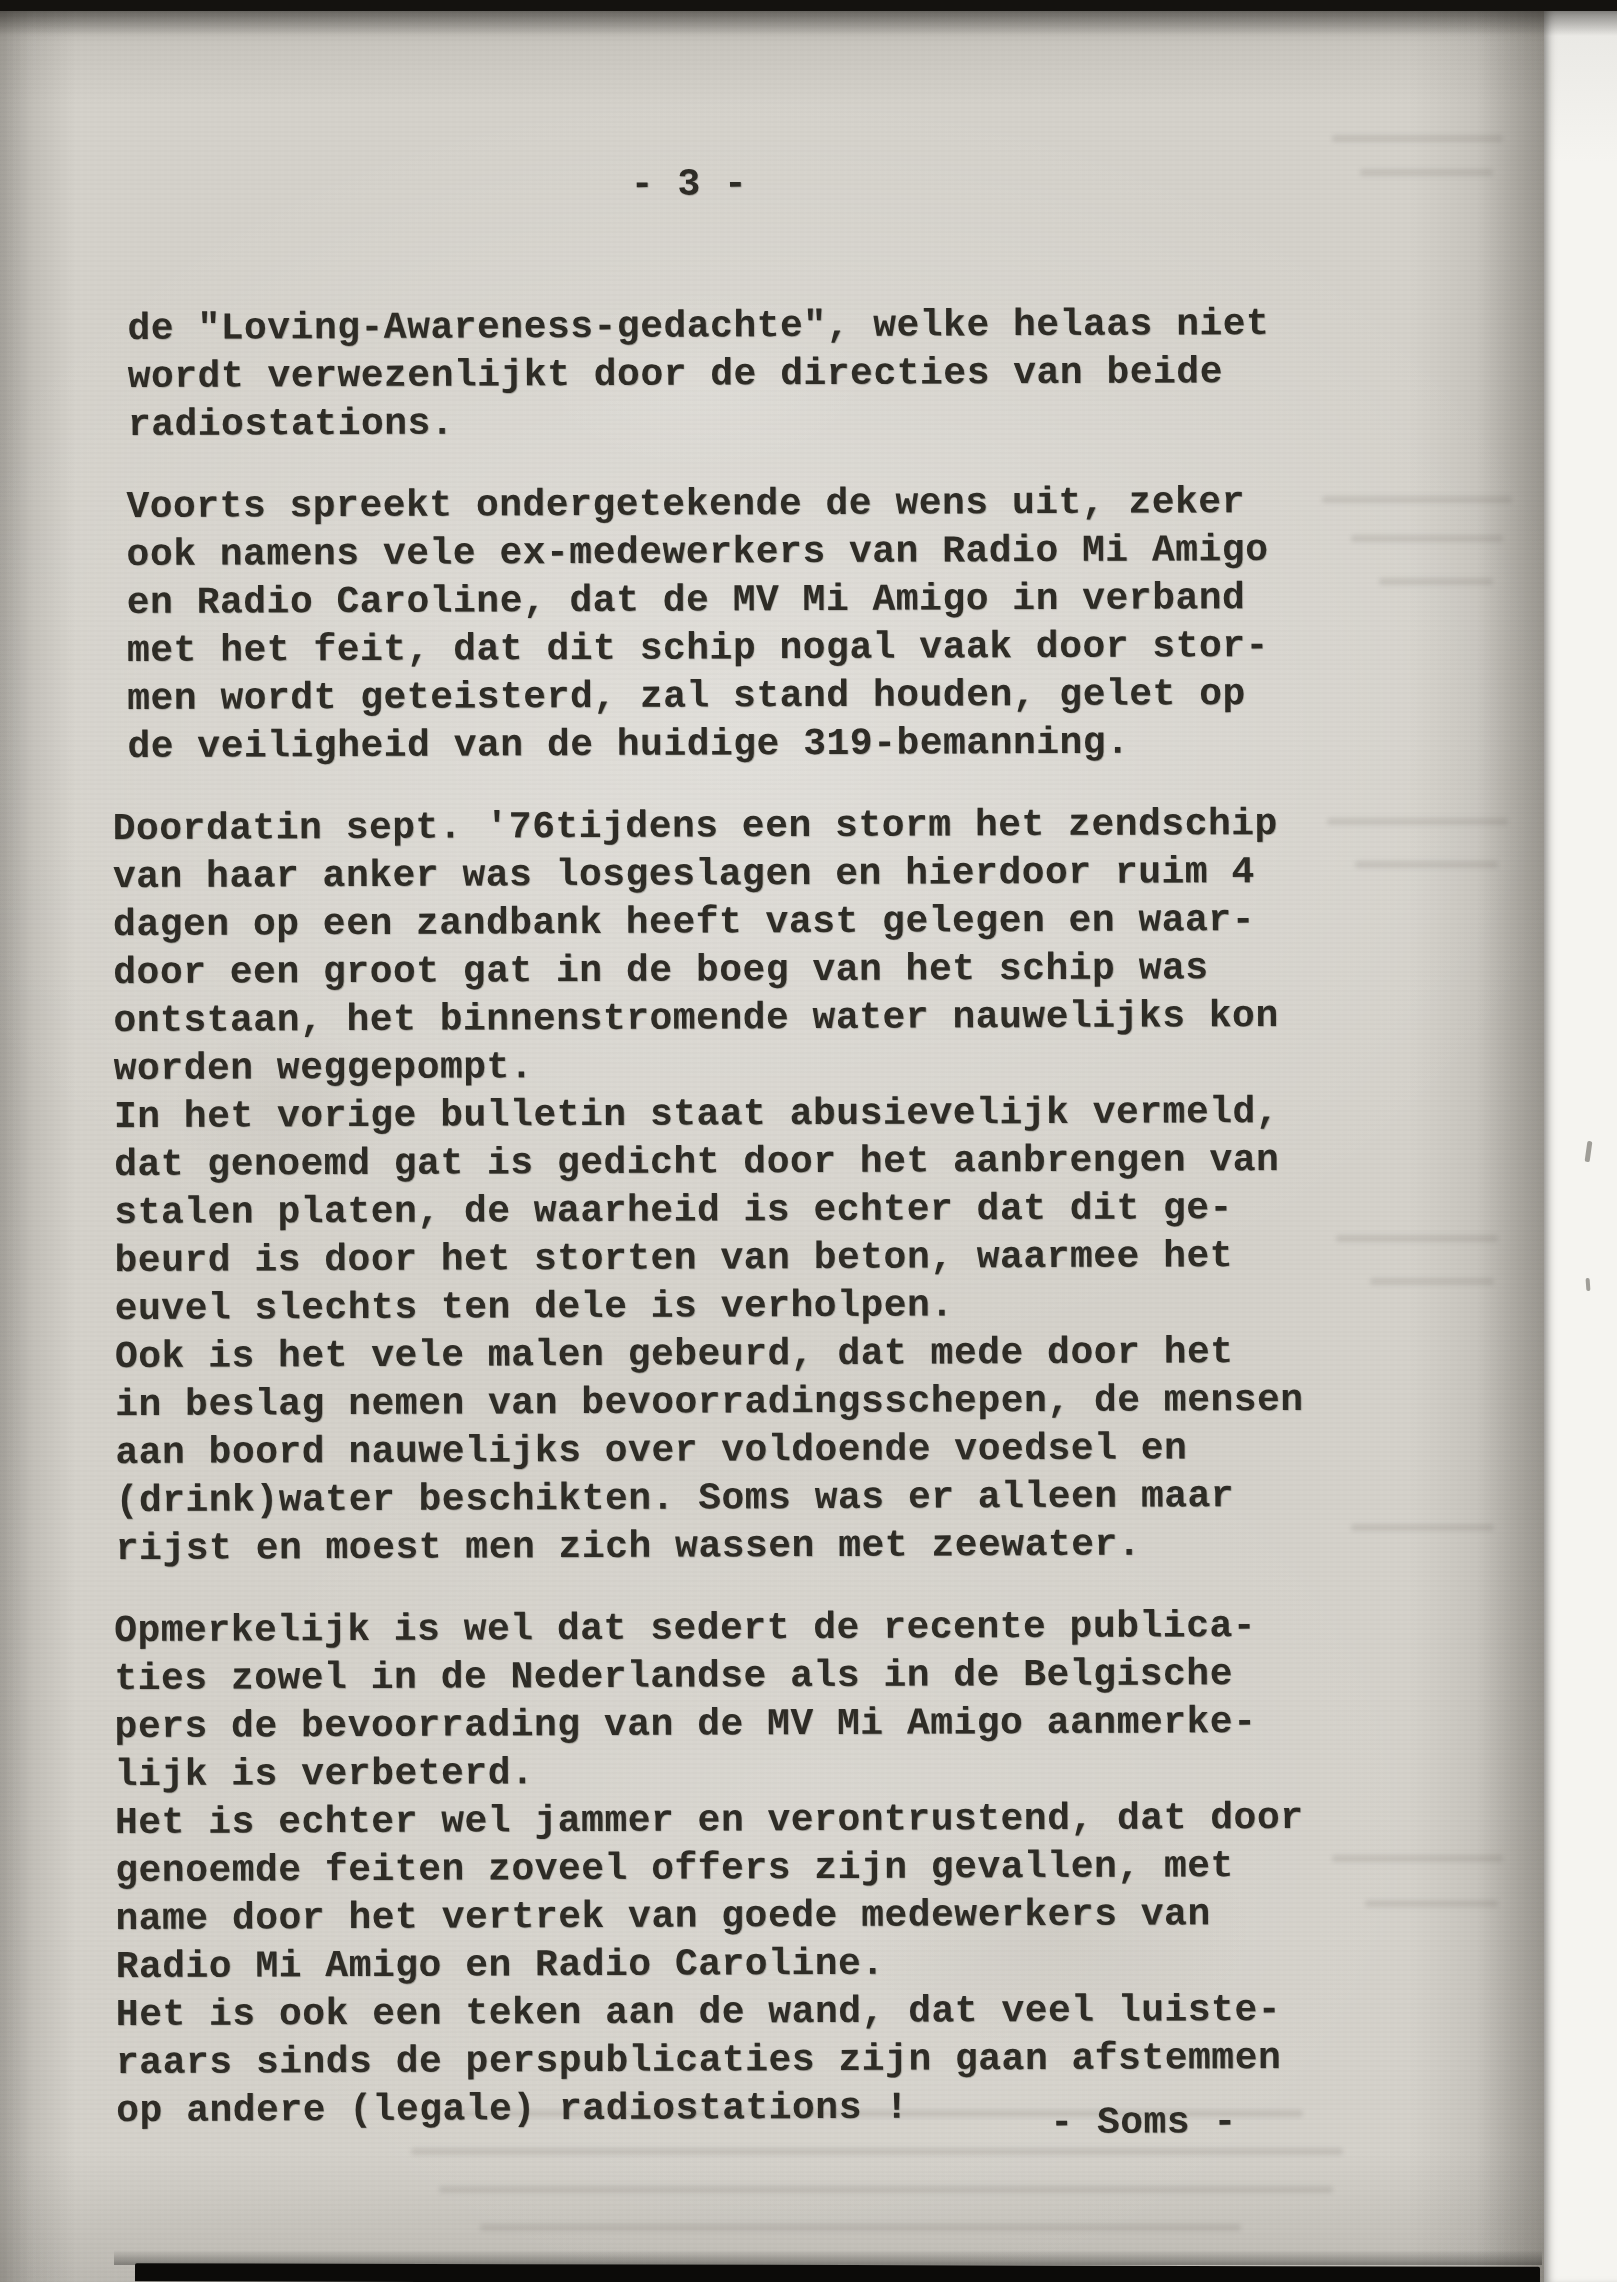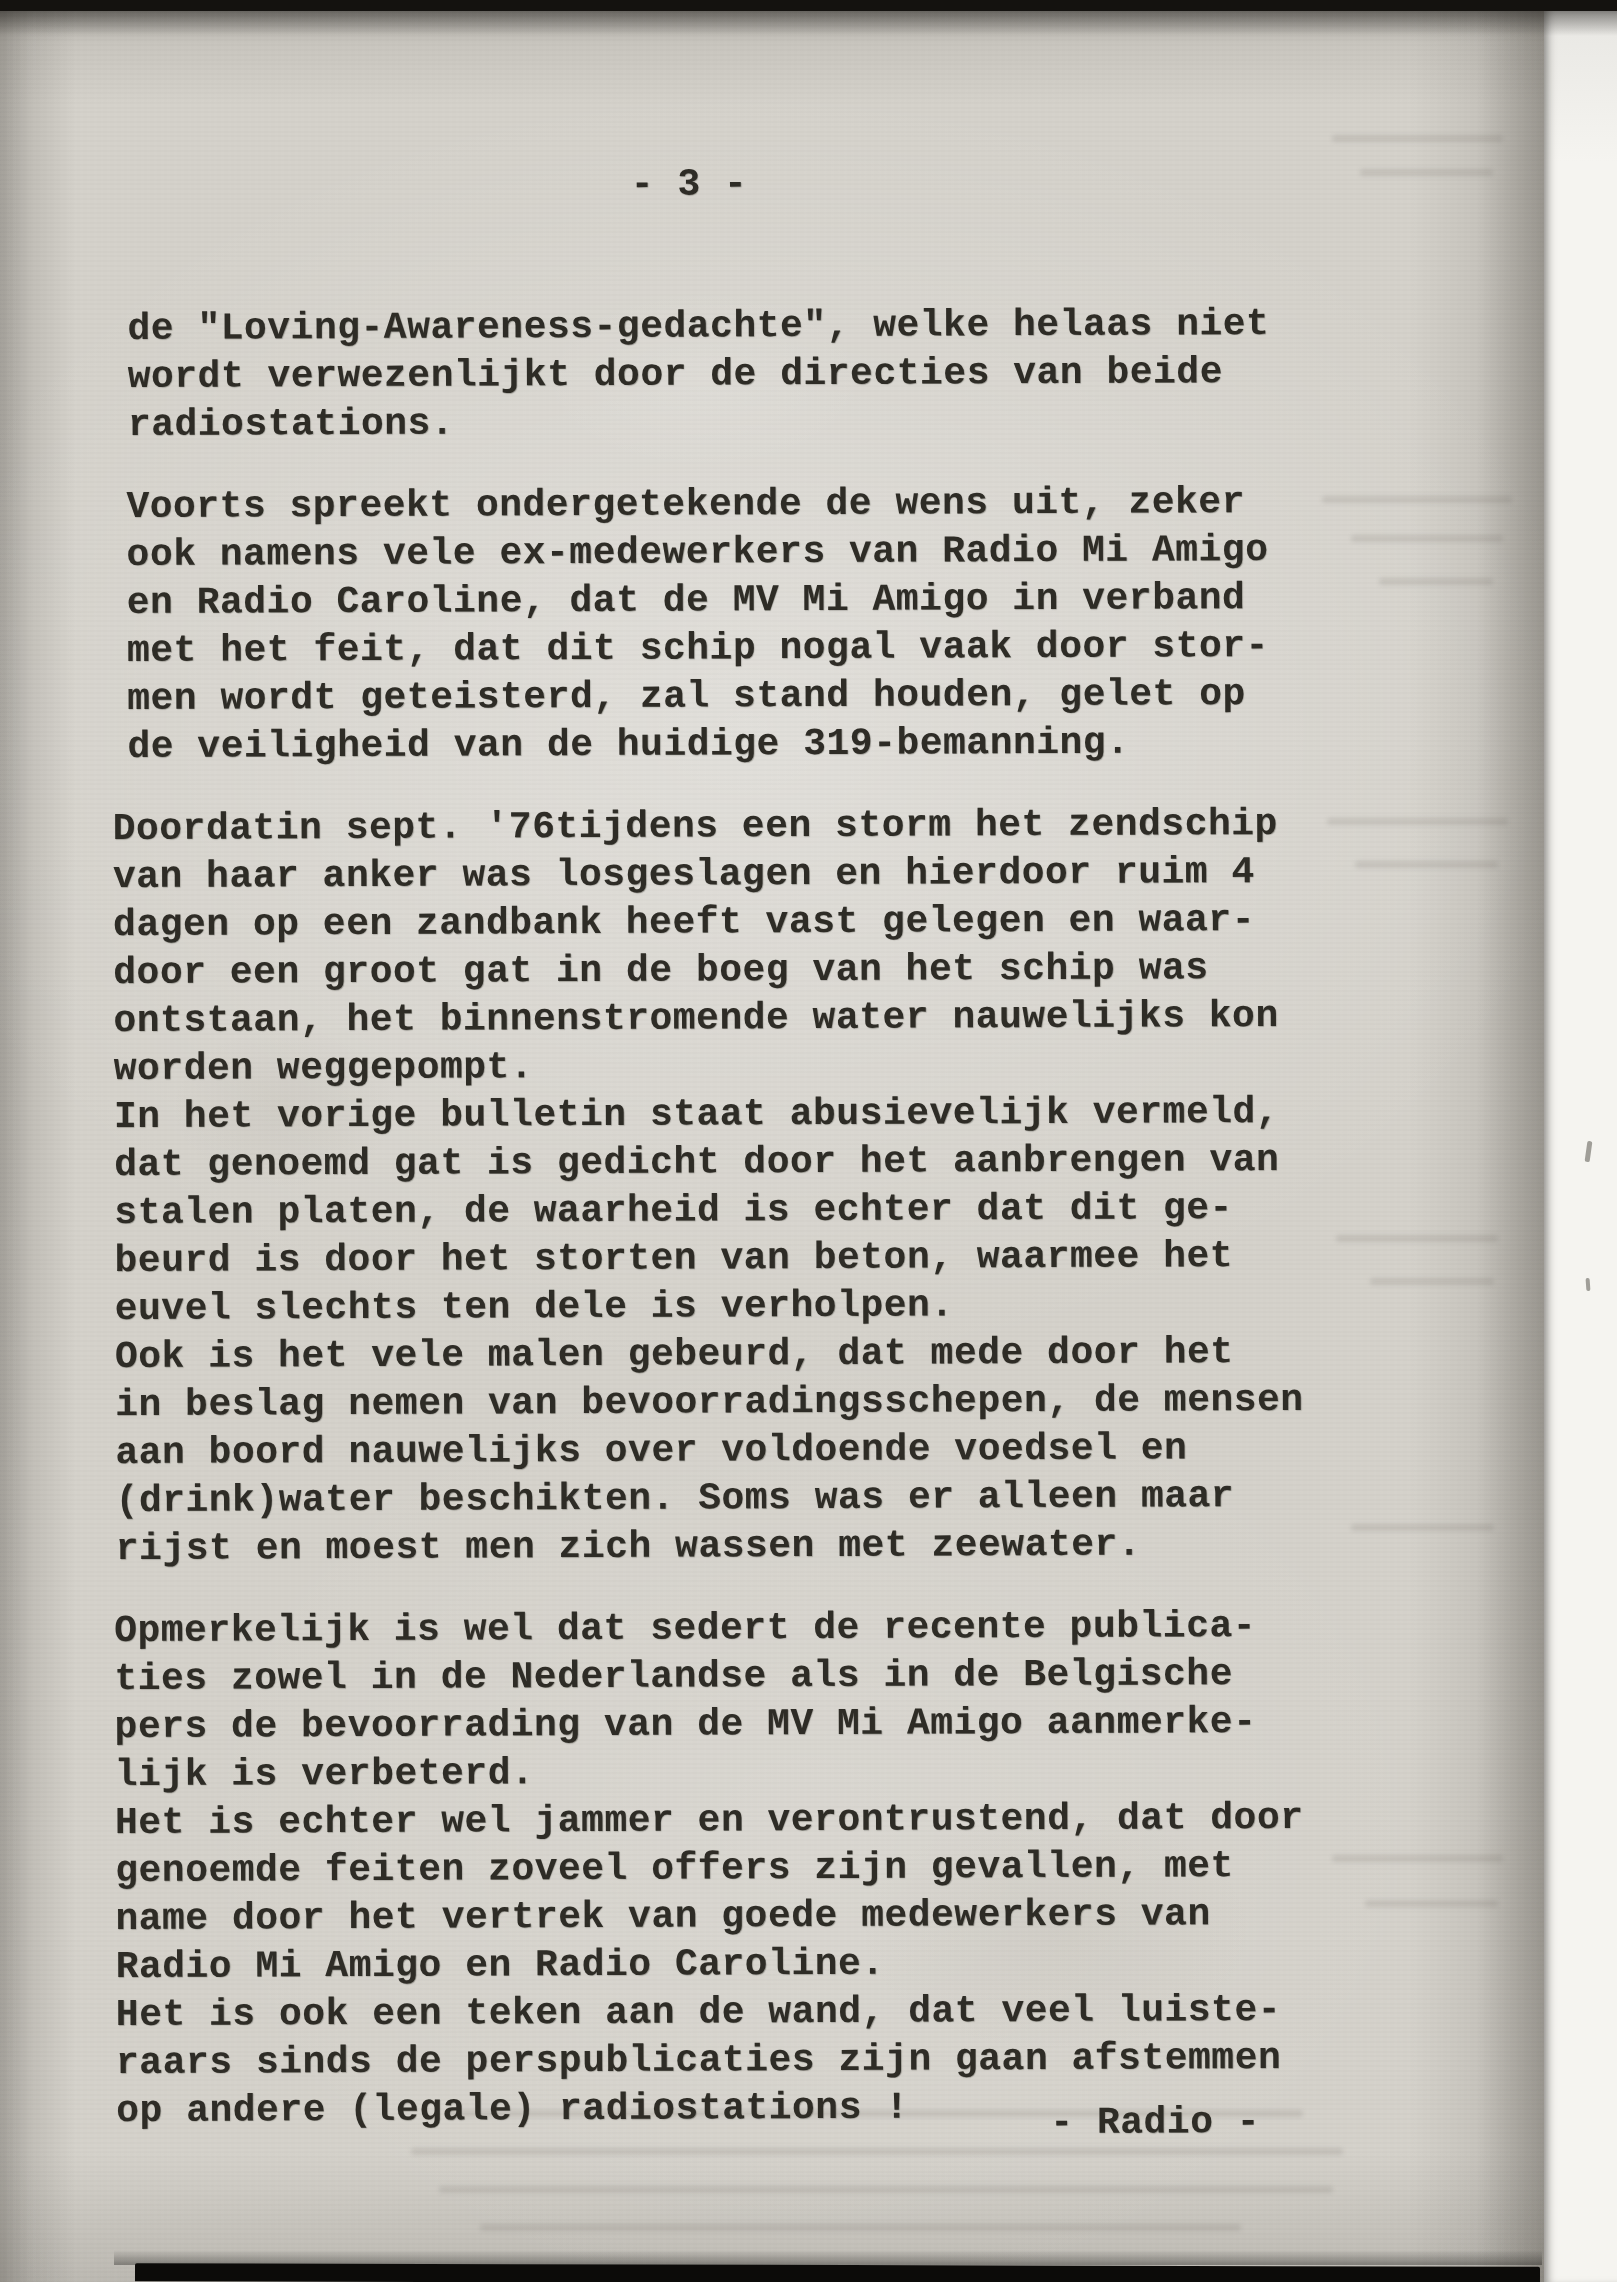--- a/index.html
+++ b/index.html
@@ -136,21 +136,21 @@
 pers de bevoorrading van de MV Mi Amigo aanmerke-
 lijk is verbeterd.
 Het is echter wel jammer en verontrustend, dat door
 genoemde feiten zoveel offers zijn gevallen, met
 name door het vertrek van goede medewerkers van
 Radio Mi Amigo en Radio Caroline.
 Het is ook een teken aan de wand, dat veel luiste-
 raars sinds de perspublicaties zijn gaan afstemmen
 op andere (legale) radiostations !</div>
   </div>
-  <div class="closing">- Radio -</div>
+  <div class="closing">- Soms -</div>
 </div>
 
 <div class="edge-shadow"></div>
 <div class="edge-strip">
   <div class="edge-mark m1"></div>
   <div class="edge-mark m2"></div>
 </div>
 <div class="top-edge"></div>
 <div class="top-edge-fade"></div>
 <div class="bottom-fade"></div>

